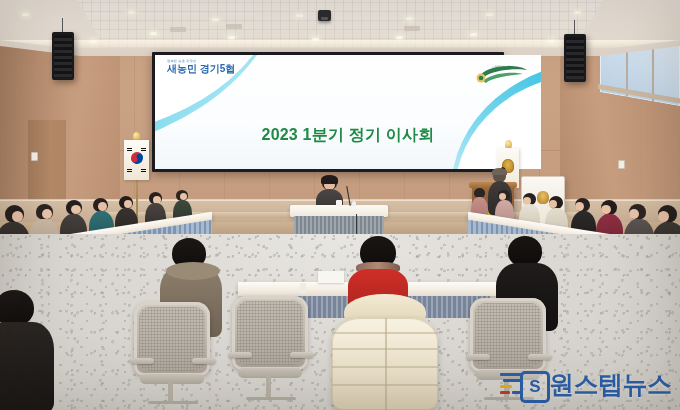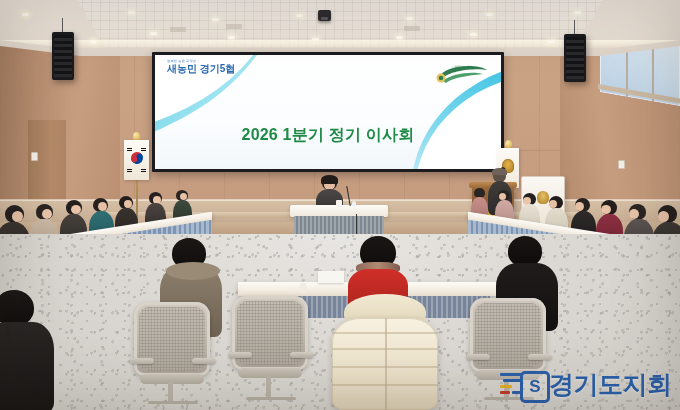--- a/index.html
+++ b/index.html
@@ -111,20 +111,21 @@
   
   .screen-frame{
     position:absolute;left:152px;top:52px;width:352px;height:120px;
     background:#1c1c20;border-radius:1px;
     box-shadow:0 3px 10px rgba(0,0,0,.30);
     padding:3px;box-sizing:border-box;
   }
   .screen{
     position:relative;width:100%;height:100%;overflow:hidden;
     background:linear-gradient(180deg,#ffffff 0%,#fbfdfe 60%,#f2f7fb 100%);
+    padding-left:40px;
   }
   
   .swoosh-left{
     position:absolute;left:-90px;top:-78px;width:230px;height:160px;
     background:linear-gradient(135deg,#23b6d8,#9fe4f2 70%,#e7f8fc);
     border-radius:0 0 100% 0;
     transform:rotate(-8deg);
   }
   .swoosh-left2{
     position:absolute;left:-70px;top:-60px;width:200px;height:128px;
@@ -437,21 +438,21 @@
         </div>
 
         <svg class="emblem" viewBox="0 0 56 26">
           <path d="M6 16 C12 4, 44 2, 54 9 C44 7, 16 9, 9 18 Z" fill="#2f7d4f"></path>
           <path d="M10 20 C18 12, 40 10, 50 13 C40 14, 20 16, 13 22 Z" fill="#4da06b"></path>
           <circle cx="8" cy="17" r="4.5" fill="#e4c45c"></circle>
           <circle cx="8" cy="17" r="2.3" fill="#2f7d4f"></circle>
           <text x="28" y="7" font-size="3.2" fill="#2f7d4f" text-anchor="middle" font-family="DejaVu Sans">고향주부모임</text>
         </svg>
 
-        <div class="title-sub">2026 1분기 정기 이사회</div>
+        <div class="title-sub">2023 1분기 정기 이사회</div>
       </div>
     </div>
   </div>
 
   <div class="stage"></div>
   <div class="stage-edge"></div>
   <div class="stage-step"></div>
   <div class="stage-face"></div>
 
   <div class="finial" style="left:133px;top:132px;"></div>
@@ -695,17 +696,17 @@
     <div class="wm-icon">
       <div class="wm-bars">
         <div class="wm-bar" style="left:0;top:0;width:22px;background:#2b5fa8;"></div>
         <div class="wm-bar" style="left:3px;top:6px;width:19px;background:#2b5fa8;"></div>
         <div class="wm-bar" style="left:0;top:12px;width:12px;background:#e0b020;"></div>
         <div class="wm-bar" style="left:0;top:18px;width:10px;background:#c0392b;"></div>
         <div class="wm-bar" style="left:12px;top:18px;width:10px;background:#2b5fa8;"></div>
       </div>
       <div class="wm-s">S</div>
     </div>
-    <div class="wm-text">경기도지회</div>
+    <div class="wm-text">원스텝뉴스</div>
   </div>
 
   <div class="vignette"></div>
 </div>
 
 </body></html>

